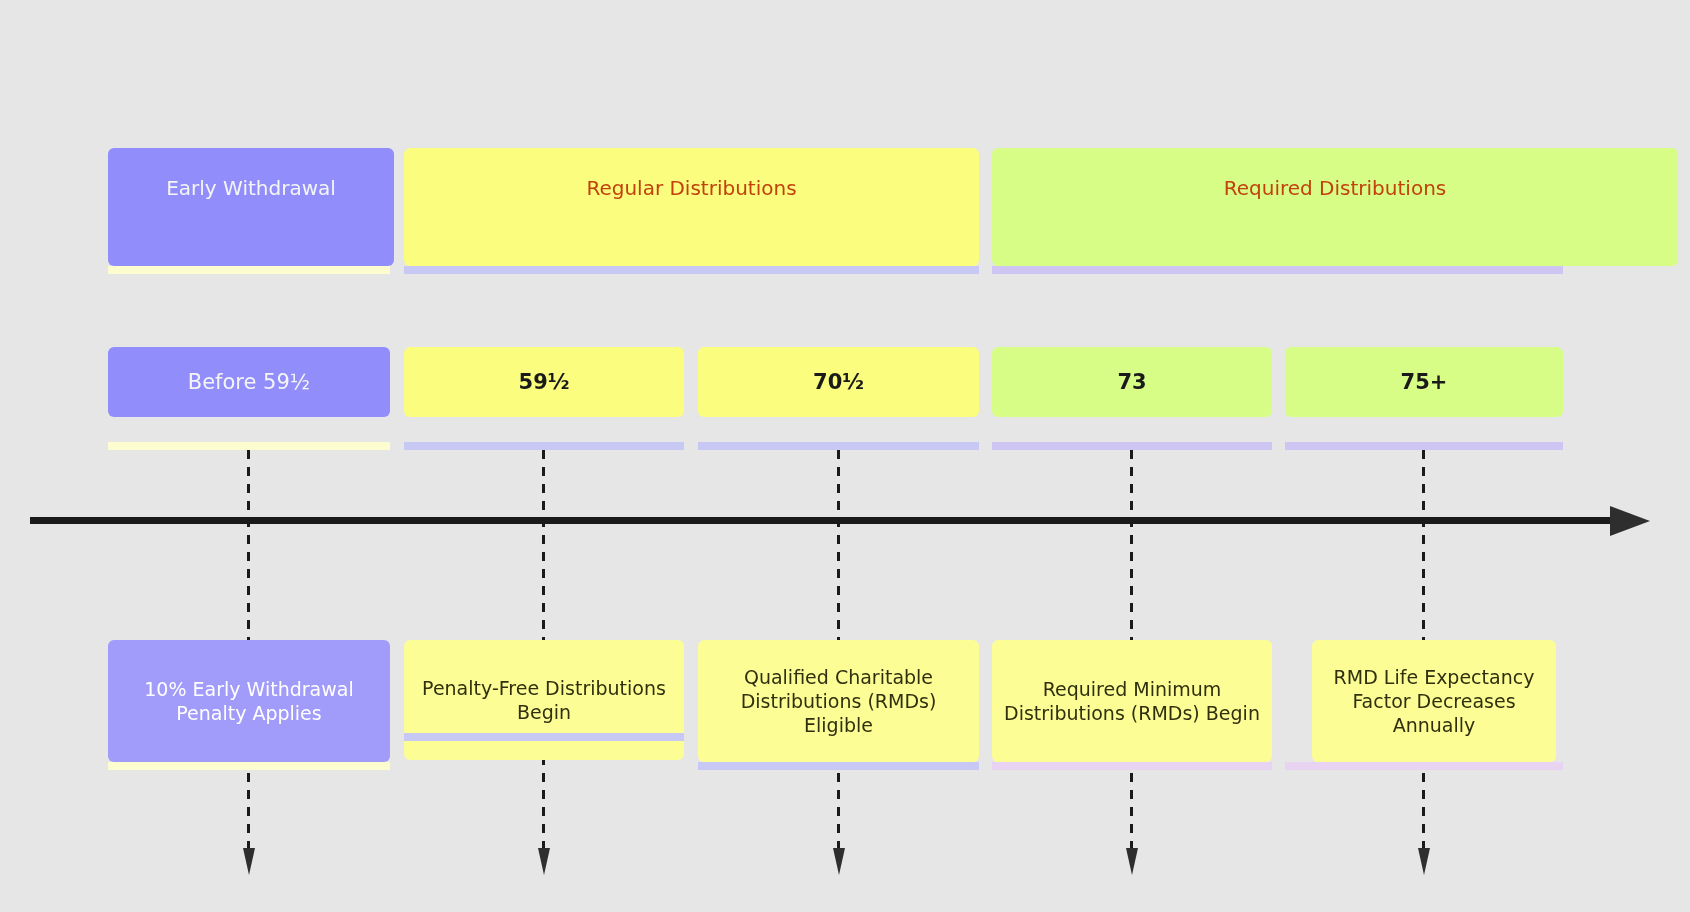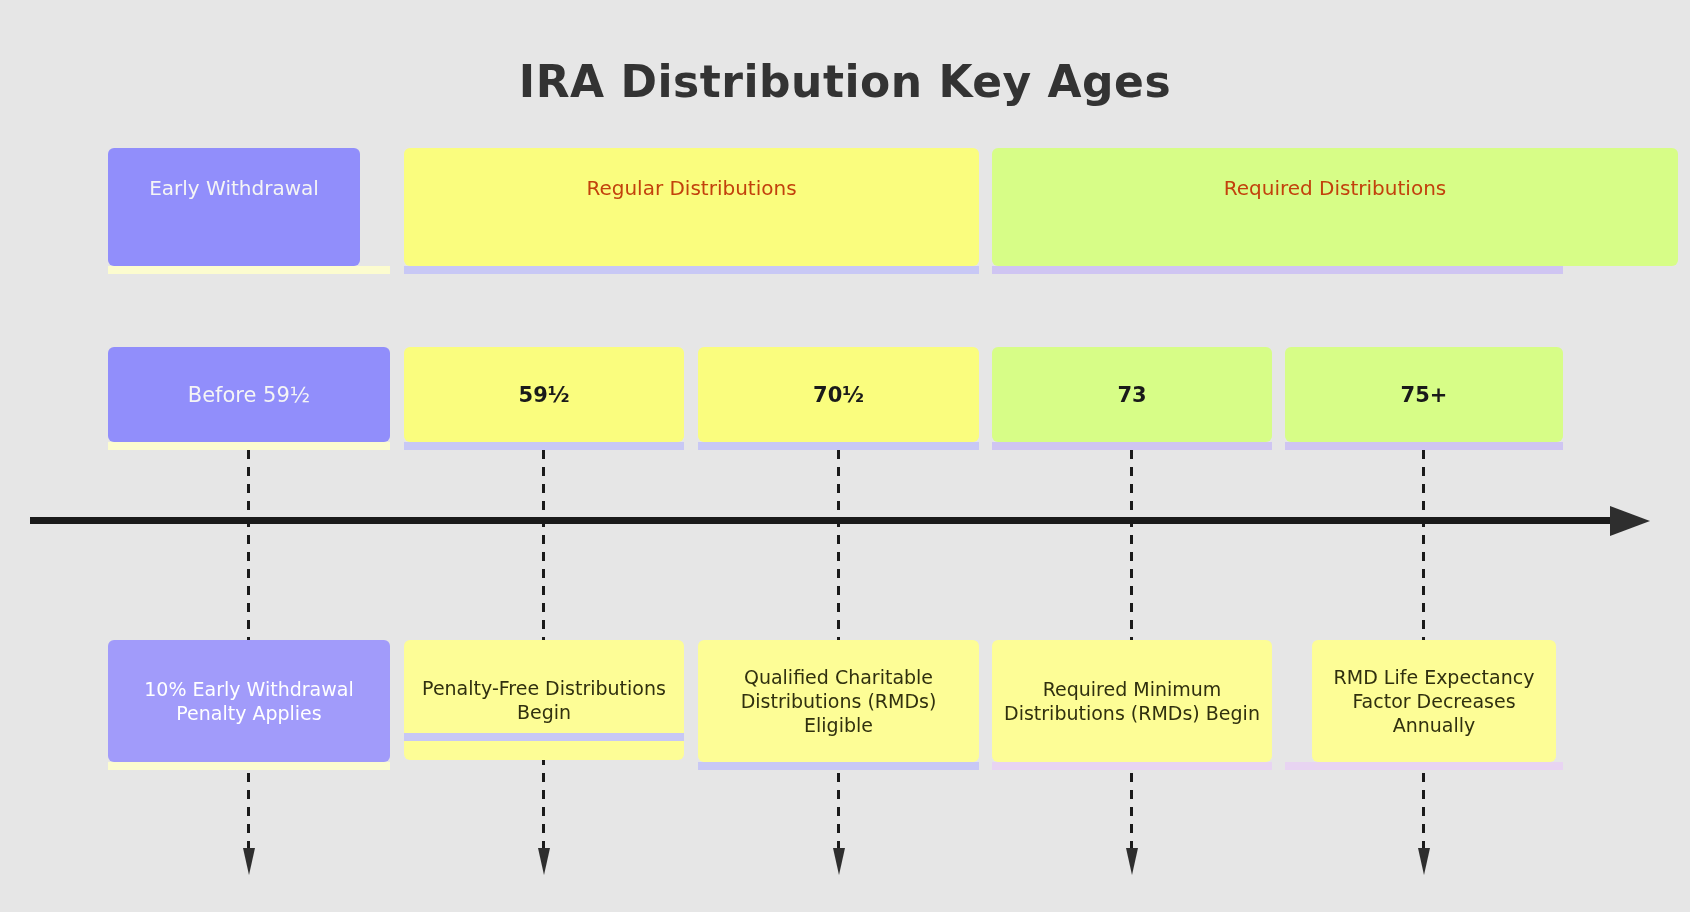--- a/index.html
+++ b/index.html
@@ -33,21 +33,21 @@
   
   .sec{
     top:148px;height:118px;
     align-items:flex-start;
     padding-top:28px;
     font-size:20px;
     color:#c2410c;
   }
   
   .per{
-    top:347px;height:95px;
+    top:347px;height:70px;
     align-items:center;
     font-size:21px;font-weight:700;
     color:#1a1a1a;
   }
   
   .evt{
     top:640px;height:122px;
     align-items:center;
     font-size:19px;line-height:24px;
     color:#30300f;
@@ -96,29 +96,28 @@
     border-left:6px solid transparent;
     border-right:6px solid transparent;
     z-index:1;
   }
 </style>
 </head>
 <body>
 
 <div id="canvas">
 
-  <div class="title">IRA Distribution Key Ages</div>
 
   <div class="dash" style="left:247px"></div>
   <div class="dash" style="left:542px"></div>
   <div class="dash" style="left:837px"></div>
   <div class="dash" style="left:1130px"></div>
   <div class="dash" style="left:1422px"></div>
 
-  <div class="box sec purple" style="left:108px;width:252px">
+  <div class="box sec purple" style="left:108px;width:286px">
     <span>Early Withdrawal</span>
   </div>
   <div class="box sec yellow" style="left:404px;width:575px">
     <span>Regular Distributions</span>
   </div>
   <div class="box sec green" style="left:992px;width:686px">
     <span>Required Distributions</span>
   </div>
   <div class="strip cream" style="left:108px;width:282px;top:266px"></div>
   <div class="strip peri" style="left:404px;width:575px;top:266px"></div>

